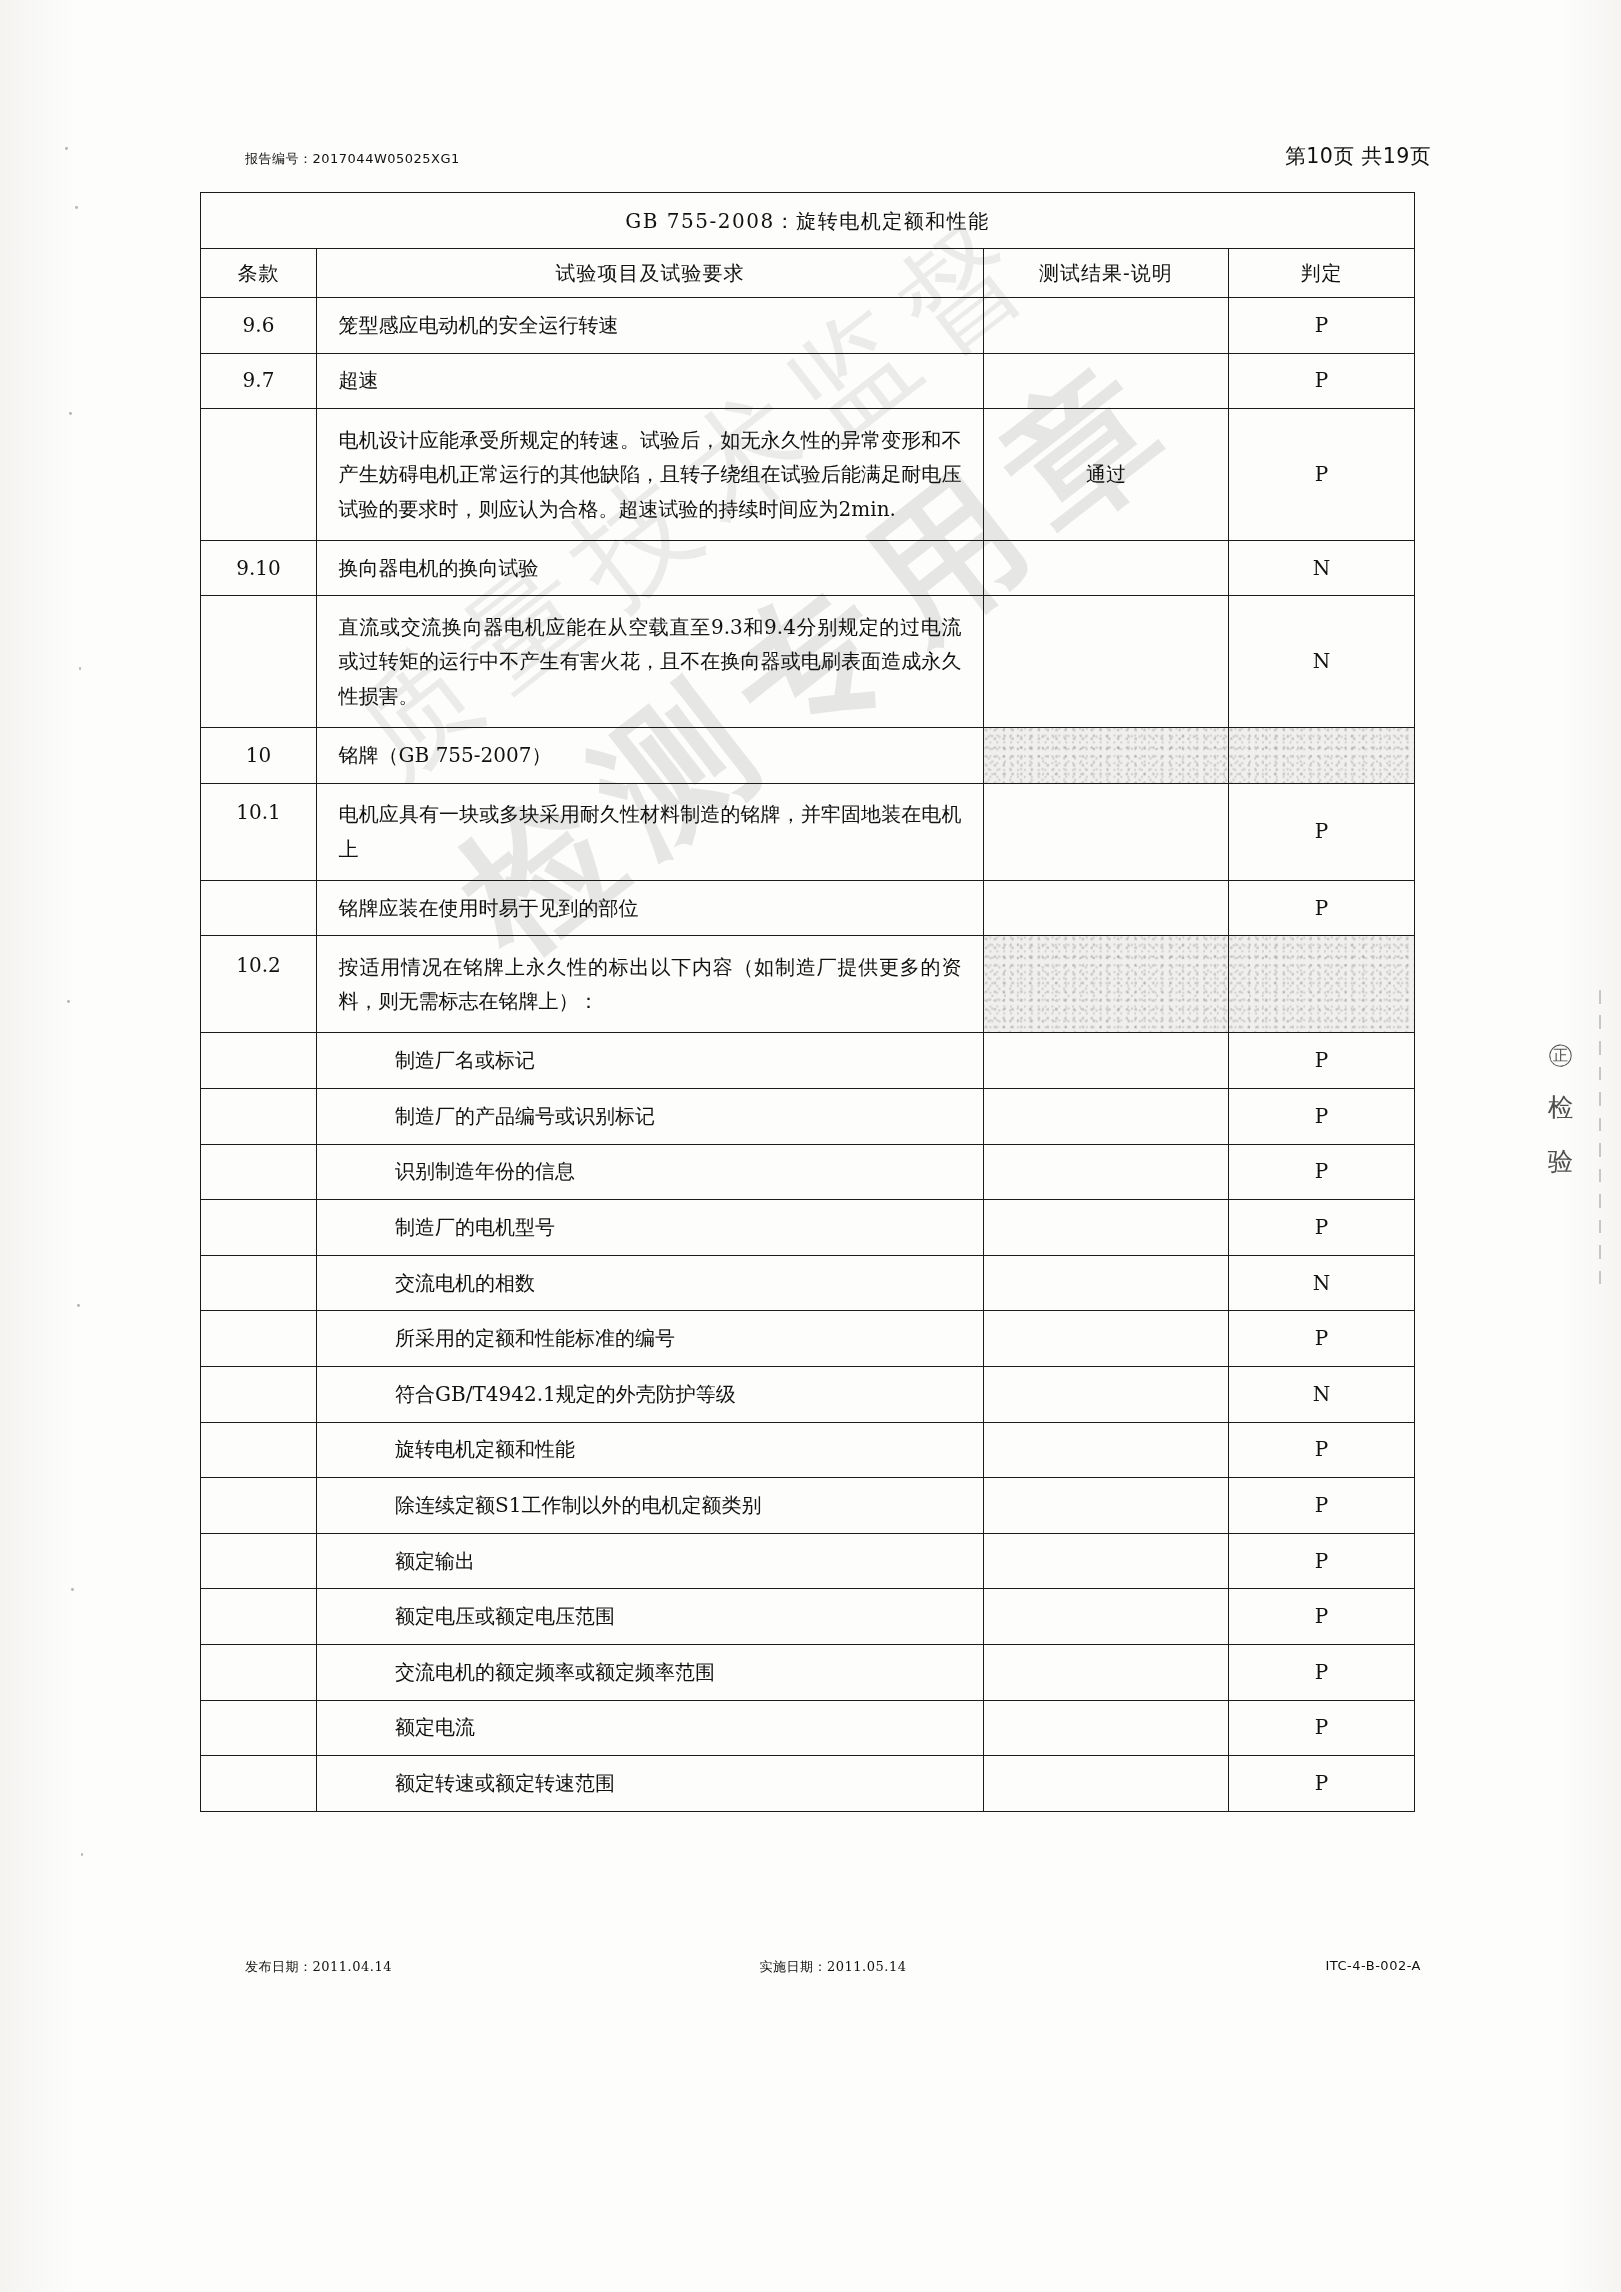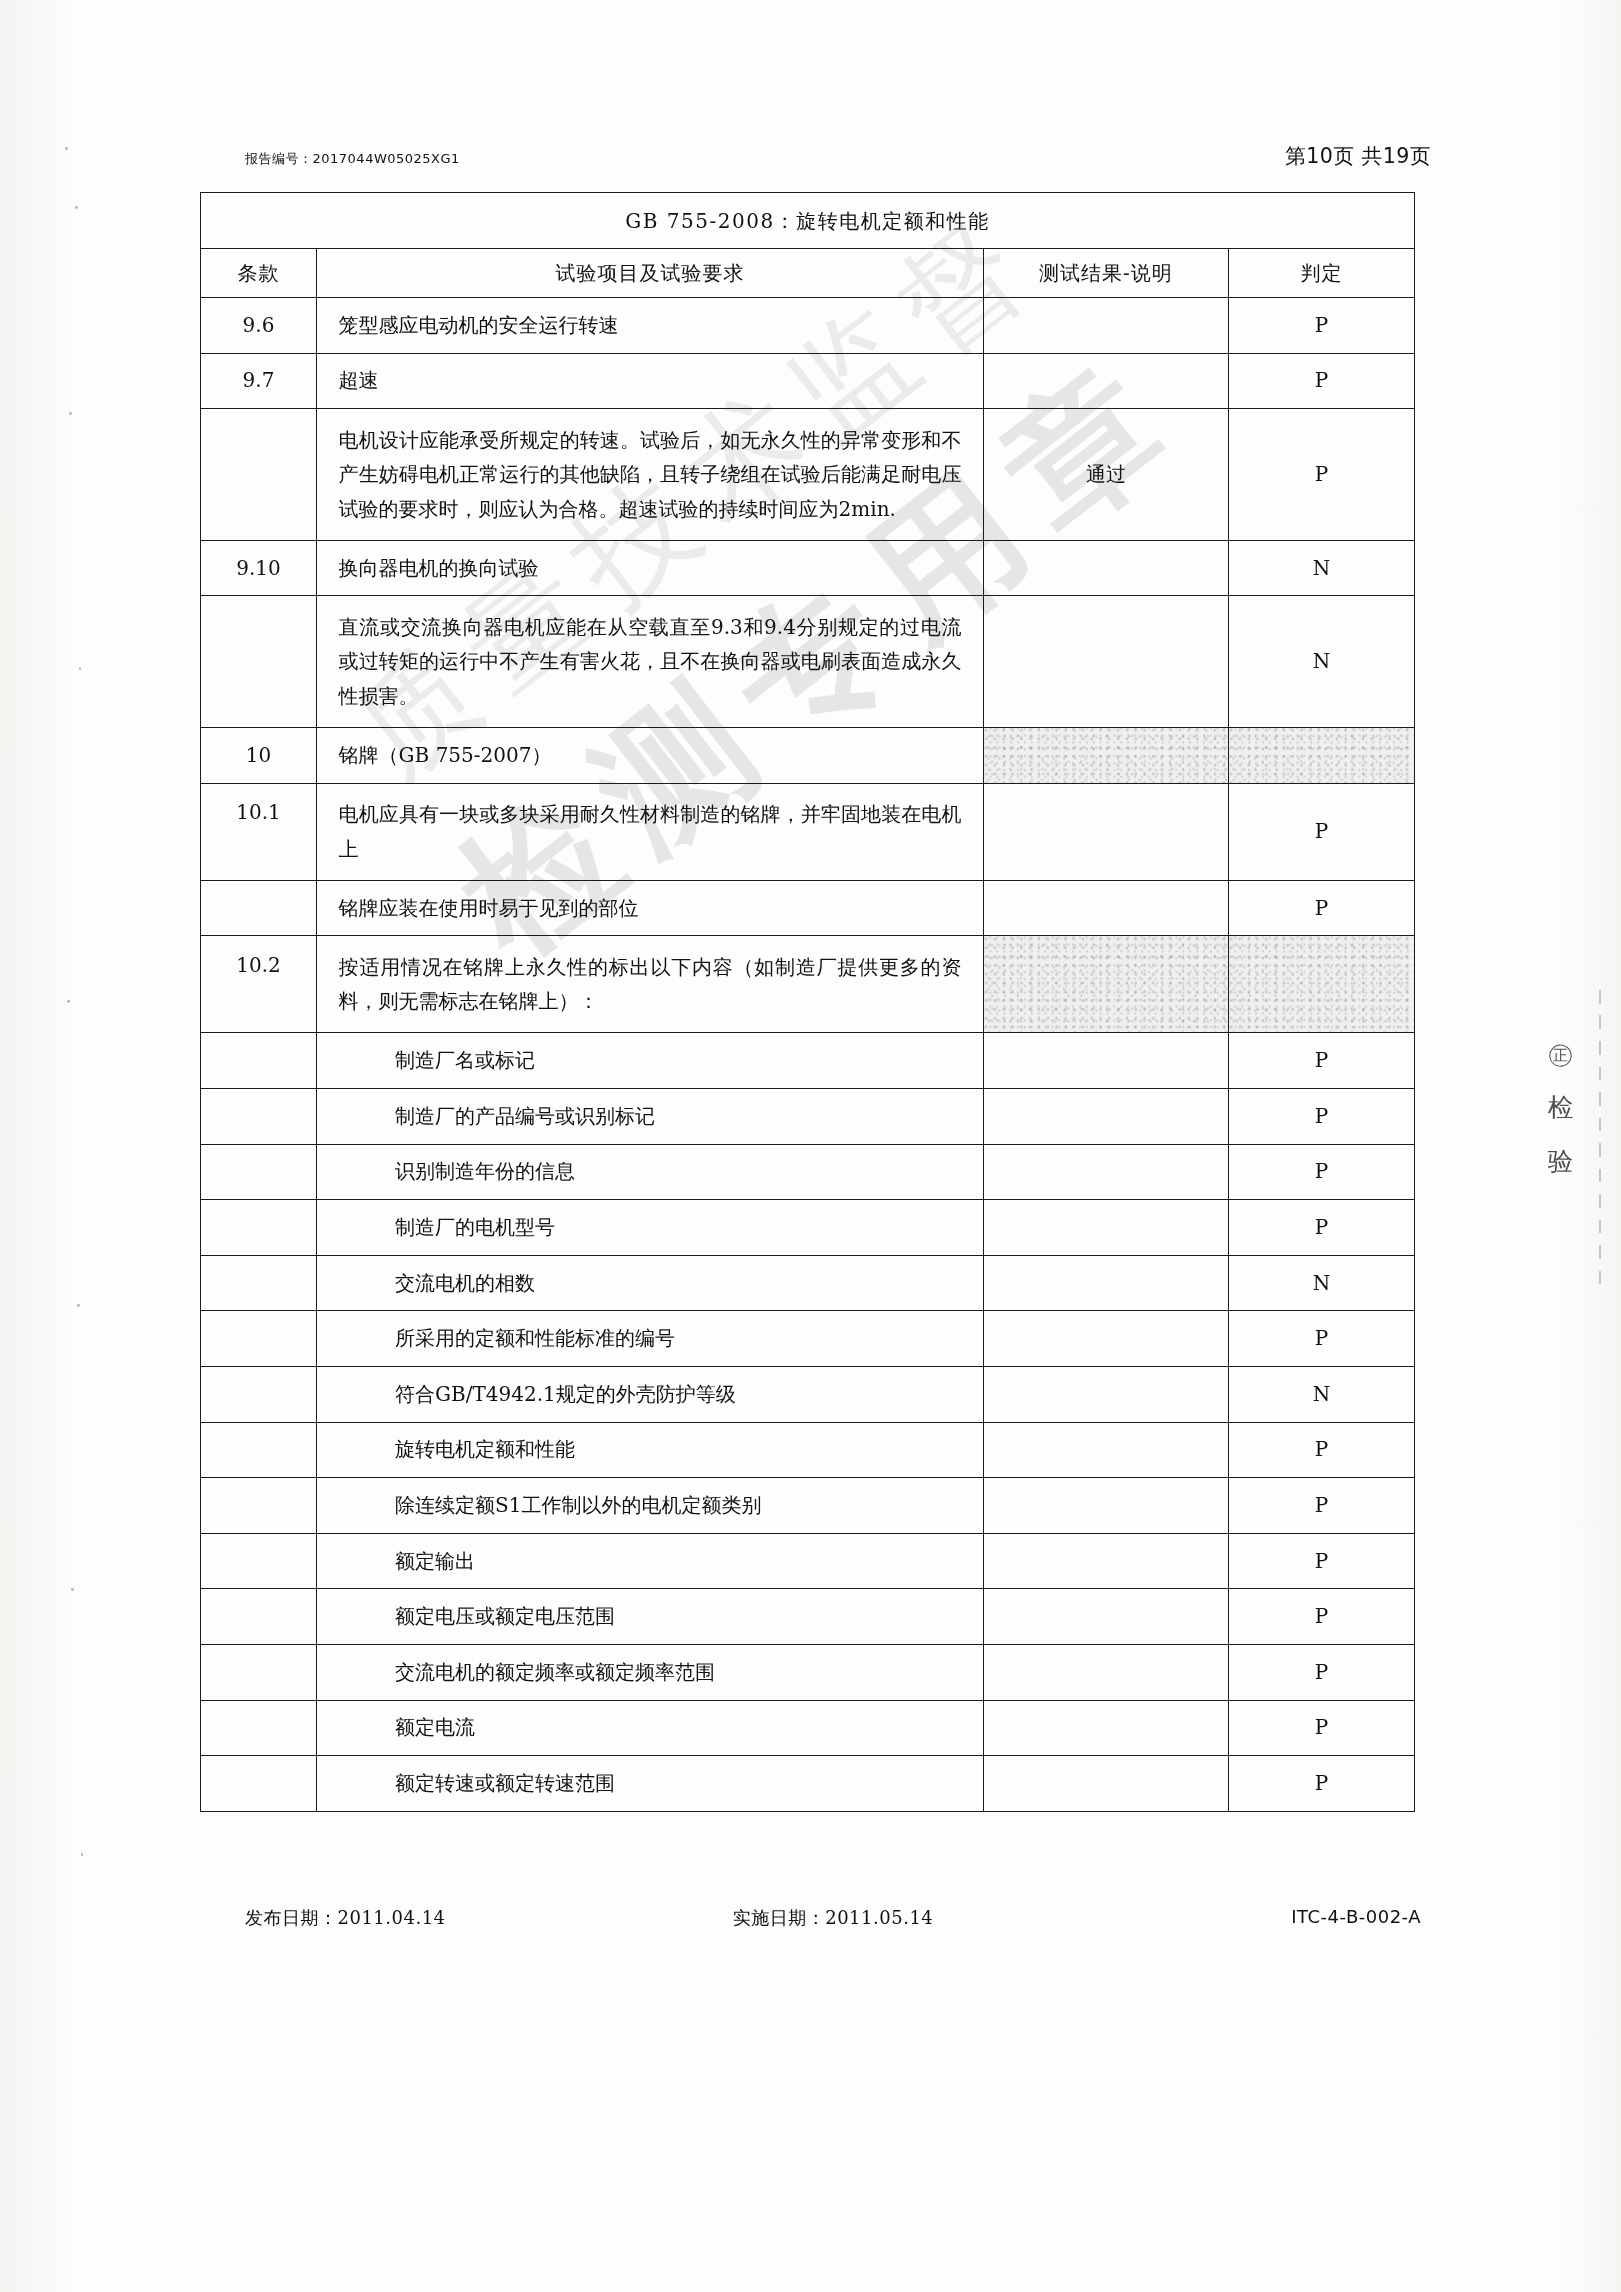--- a/index.html
+++ b/index.html
@@ -118,24 +118,24 @@
       radial-gradient(circle at 62% 68%, rgba(120,118,114,.26) 0 1.2px, transparent 1.5px),
       radial-gradient(circle at 85% 18%, rgba(120,118,114,.24) 0 1.1px, transparent 1.4px),
       radial-gradient(circle at 38% 85%, rgba(120,118,114,.22) 0 1.2px, transparent 1.5px);
     background-size: 8.8px 8.8px, 12.7px 12.7px, 6.9px 6.9px, 10.8px 10.8px;
     background-color: #f0efed;
   }
 
   .footer {
     position: absolute;
     left: 245px;
-    top: 1906px;
+    top: 1958px;
     width: 1176px;
     display: flex;
-    font-size: 18px;
+    font-size: 13px;
     letter-spacing: 0.5px;
   }
   .footer .f1 { width: 353px; }
   .footer .f2 { width: 470px; text-align: center; }
   .footer .f3 { flex: 1; text-align: right; font-family: "DejaVu Sans", "Liberation Sans", sans-serif; }
 
   
   .watermark {
     position: absolute;
     left: 421px;

